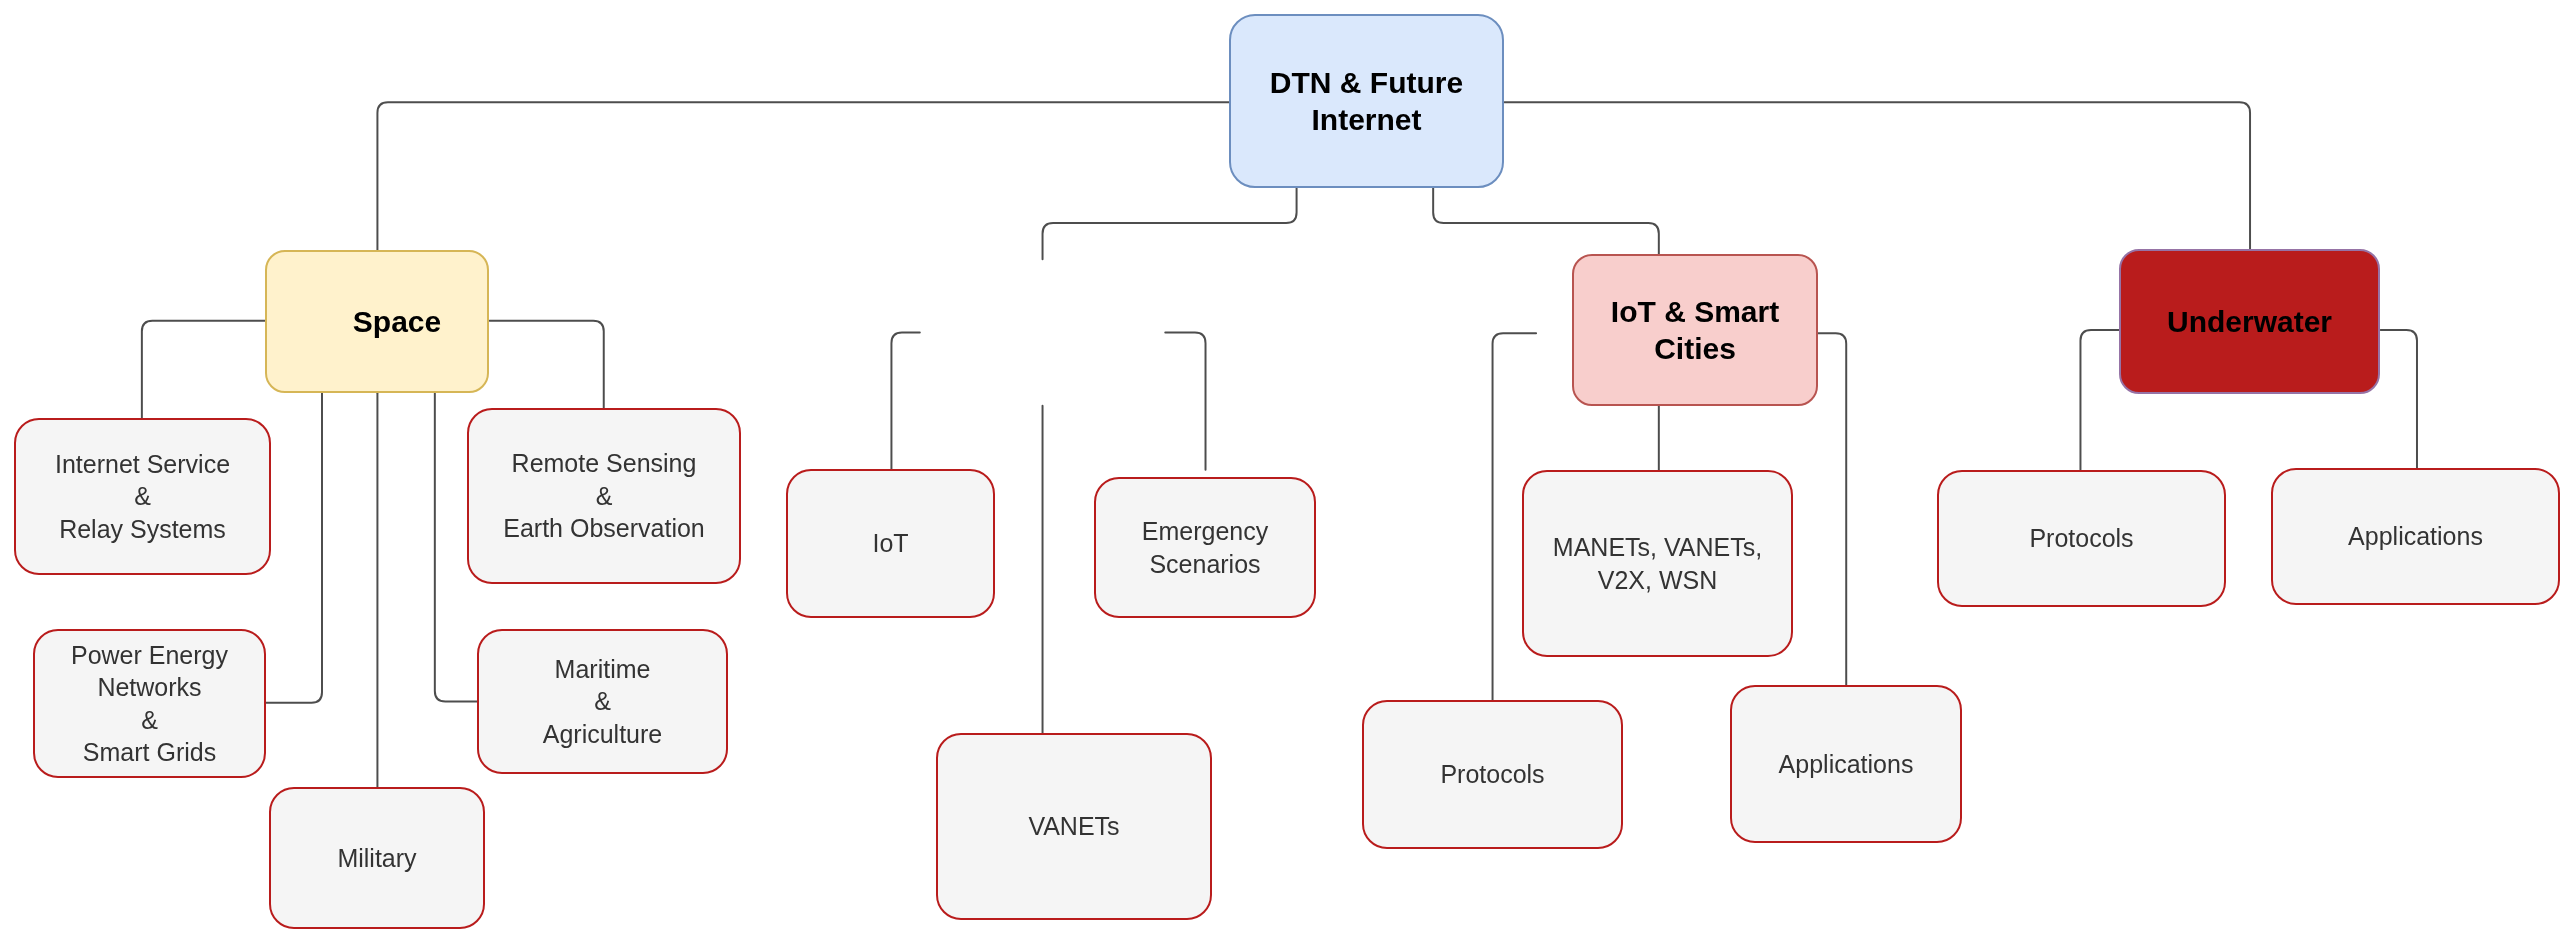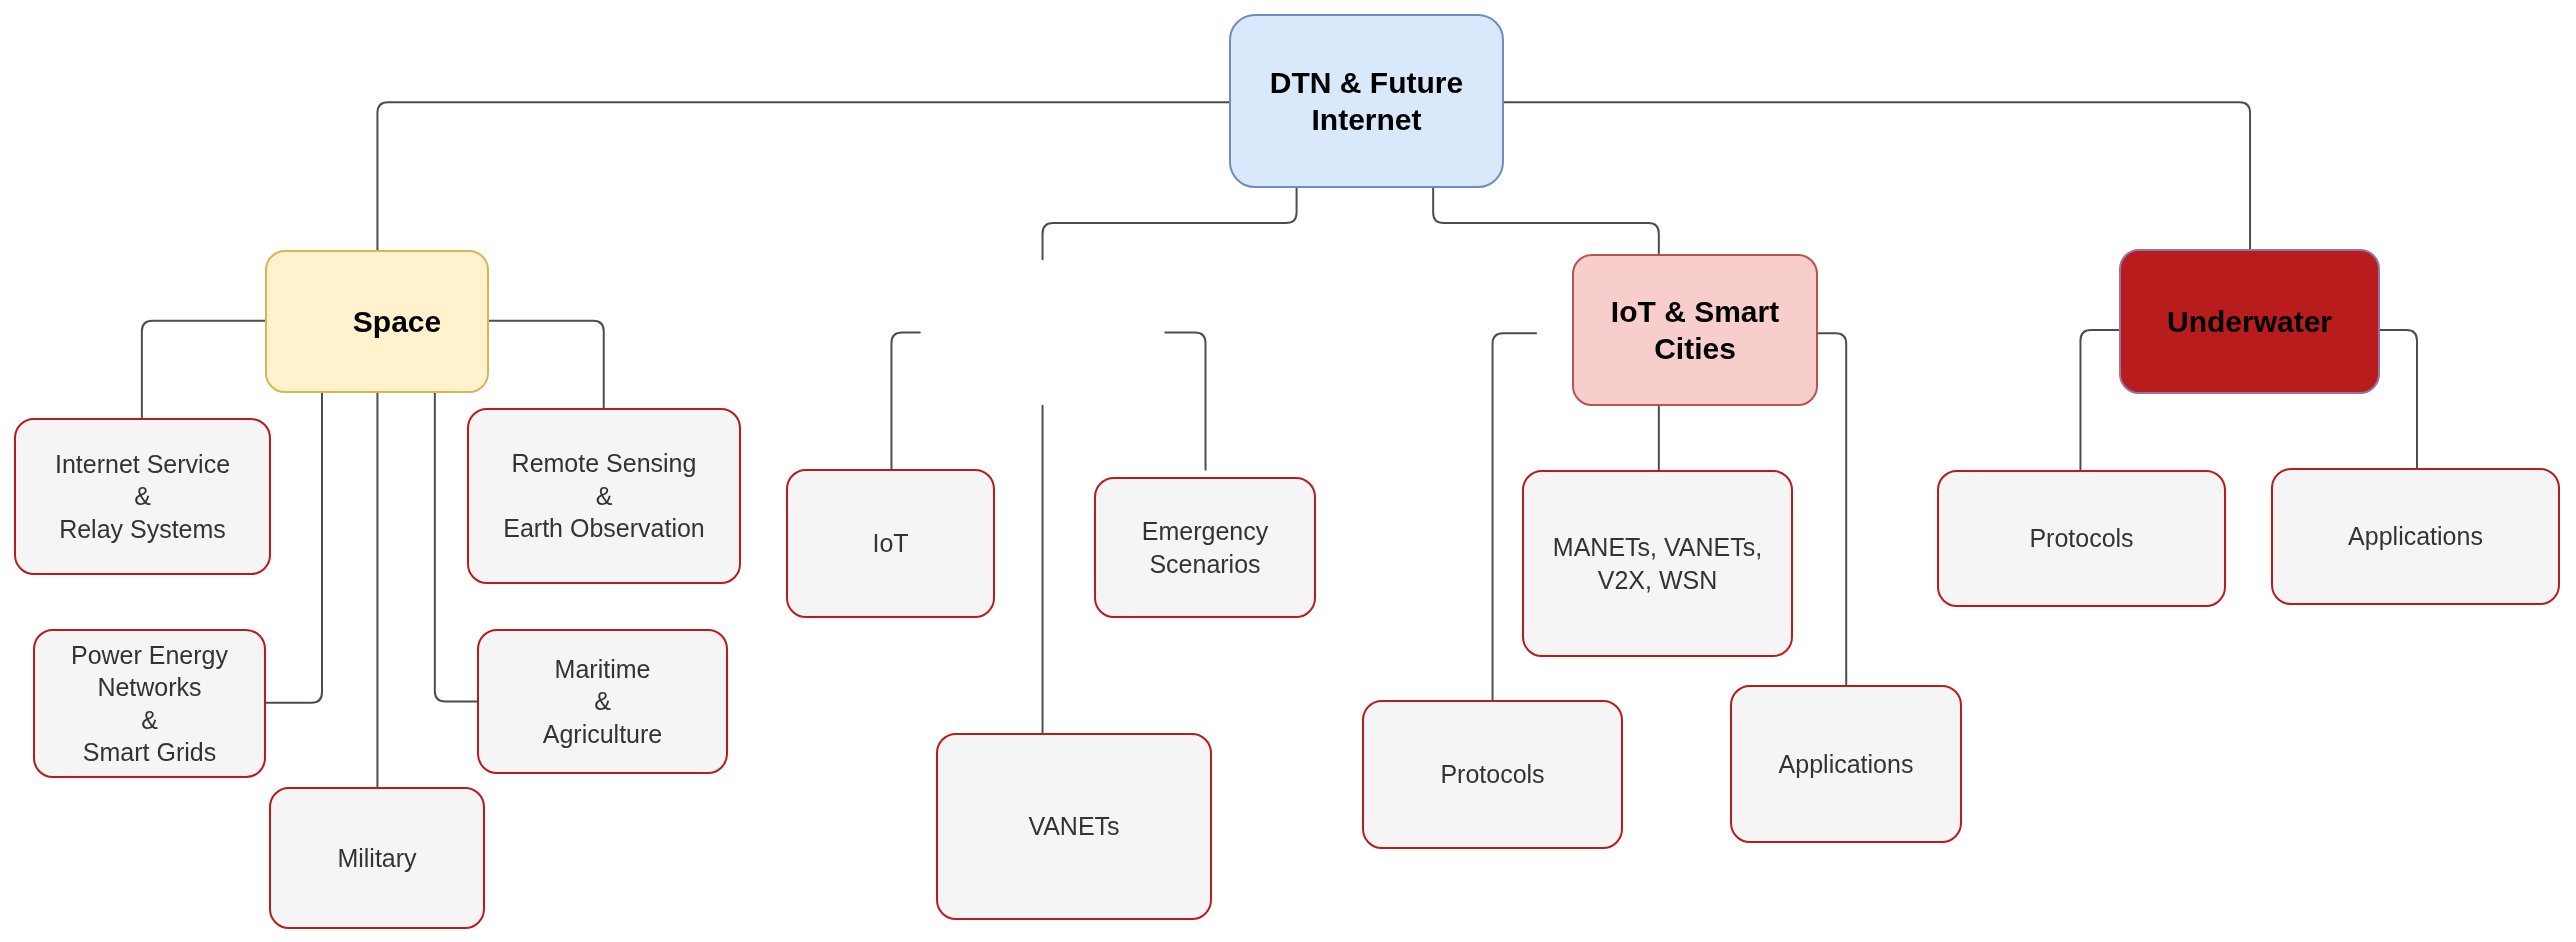--- a/index.html
+++ b/index.html
@@ -38,20 +38,21 @@
   }
   .cat {
     font-weight: bold;
     font-size: 30px;
     color: #000000;
     line-height: 1.25;
   }
   .leaf {
     font-size: 25px;
     color: #333333;
+    border-radius: 25px;
   }
   .c-blue   { background: #dae8fc; border-color: #6c8ebf; border-radius: 26px; }
   .c-yellow { background: #fff2cc; border-color: #d6b656; }
   .c-orange { background: #ffe6cc; border-color: #d79b00; }
   .c-red    { background: #f8cecc; border-color: #b85450; }
   .c-purple { background: #b91c1c; border-color: #9673a6; }
 
   
   #n-root       { left: 1229px; top: 14px;   width: 275px; height: 174px; }
   #n-space      { left: 265px;  top: 250px;  width: 224px; height: 143px; padding-left: 40px; }

